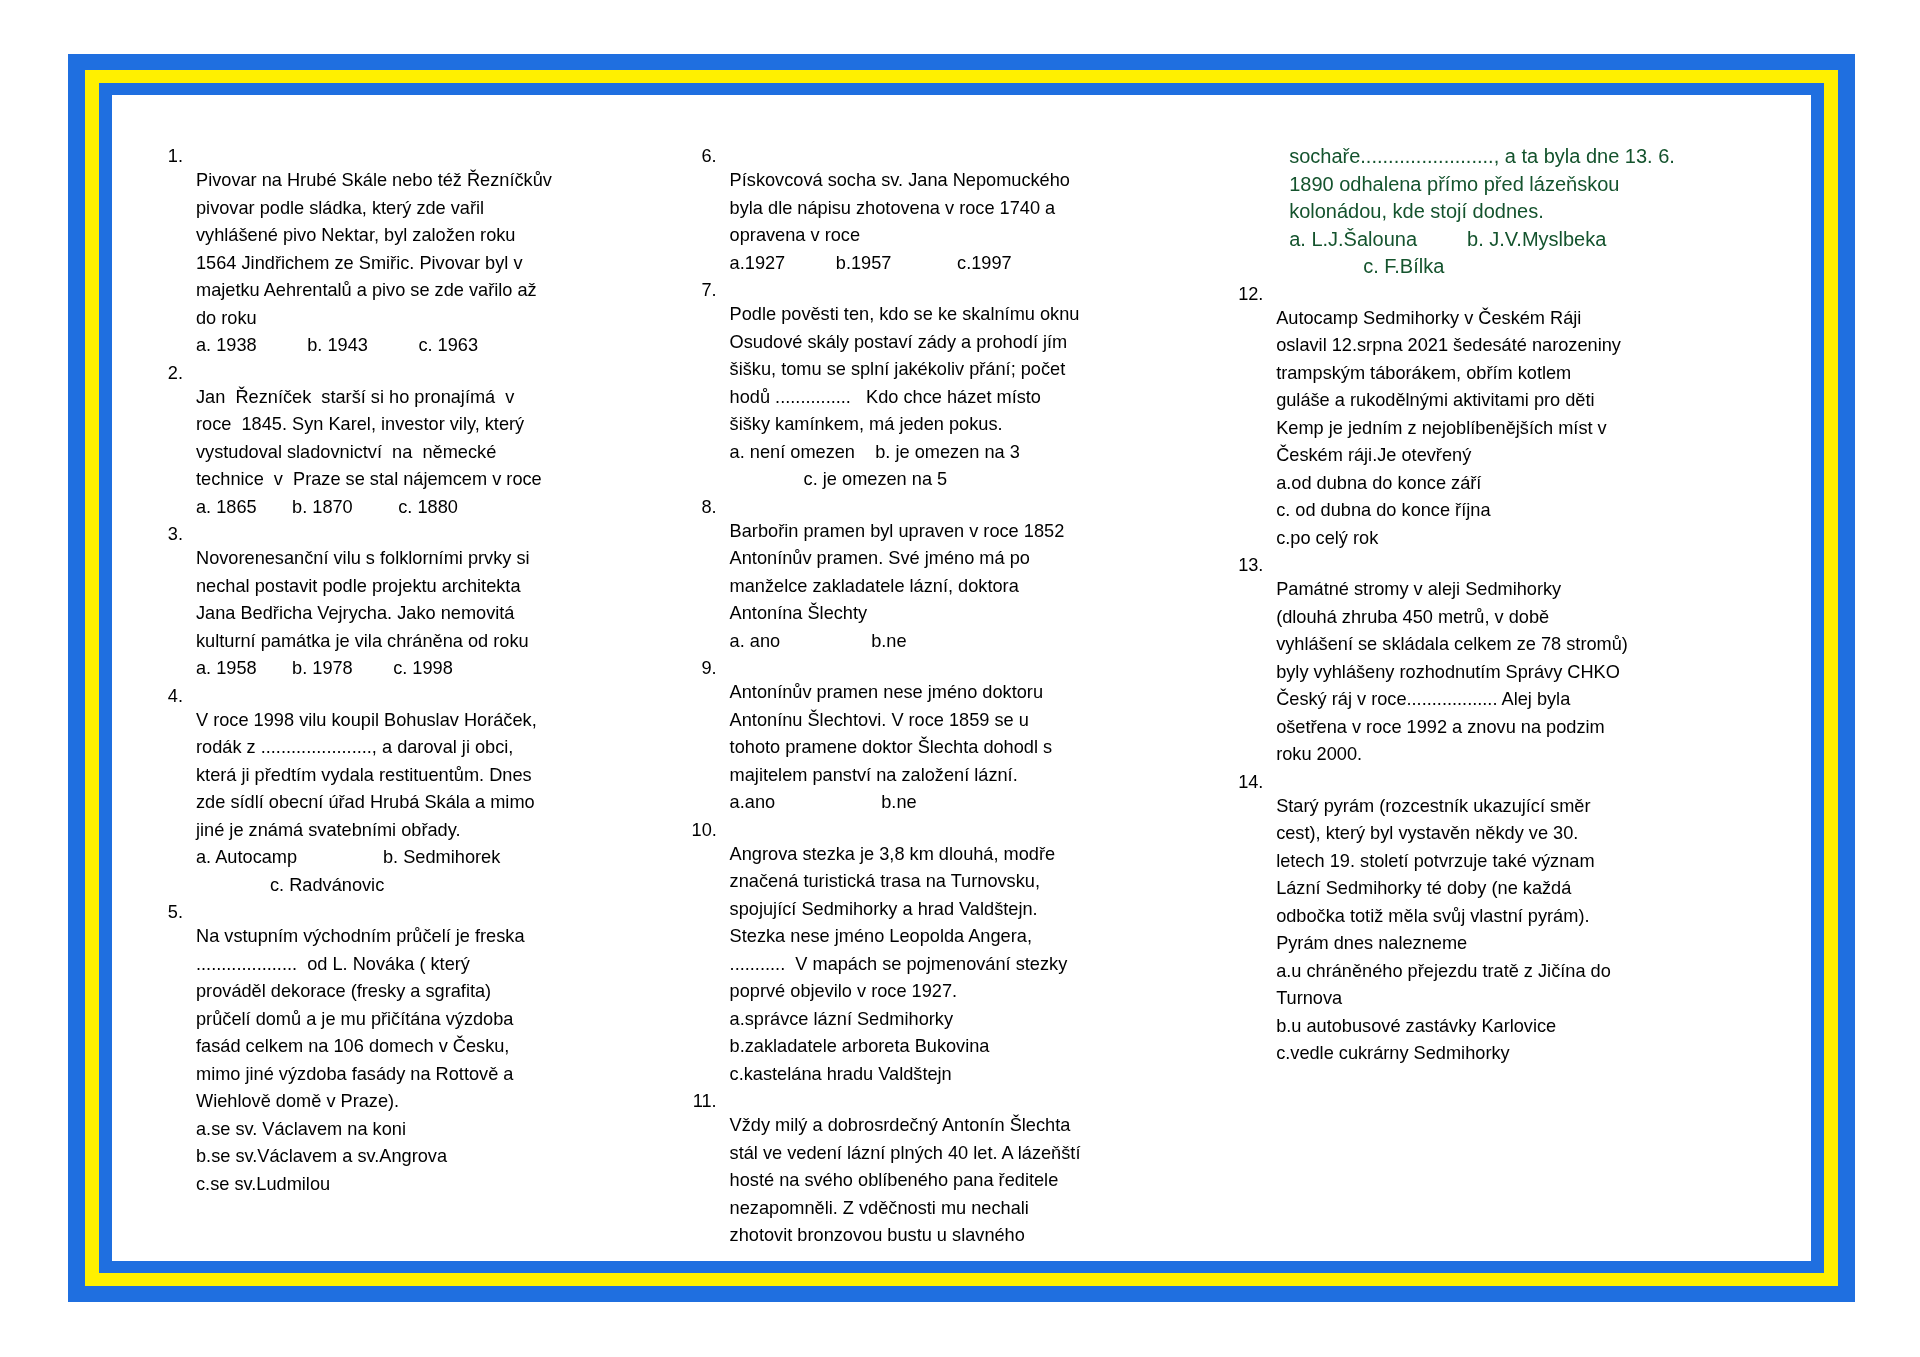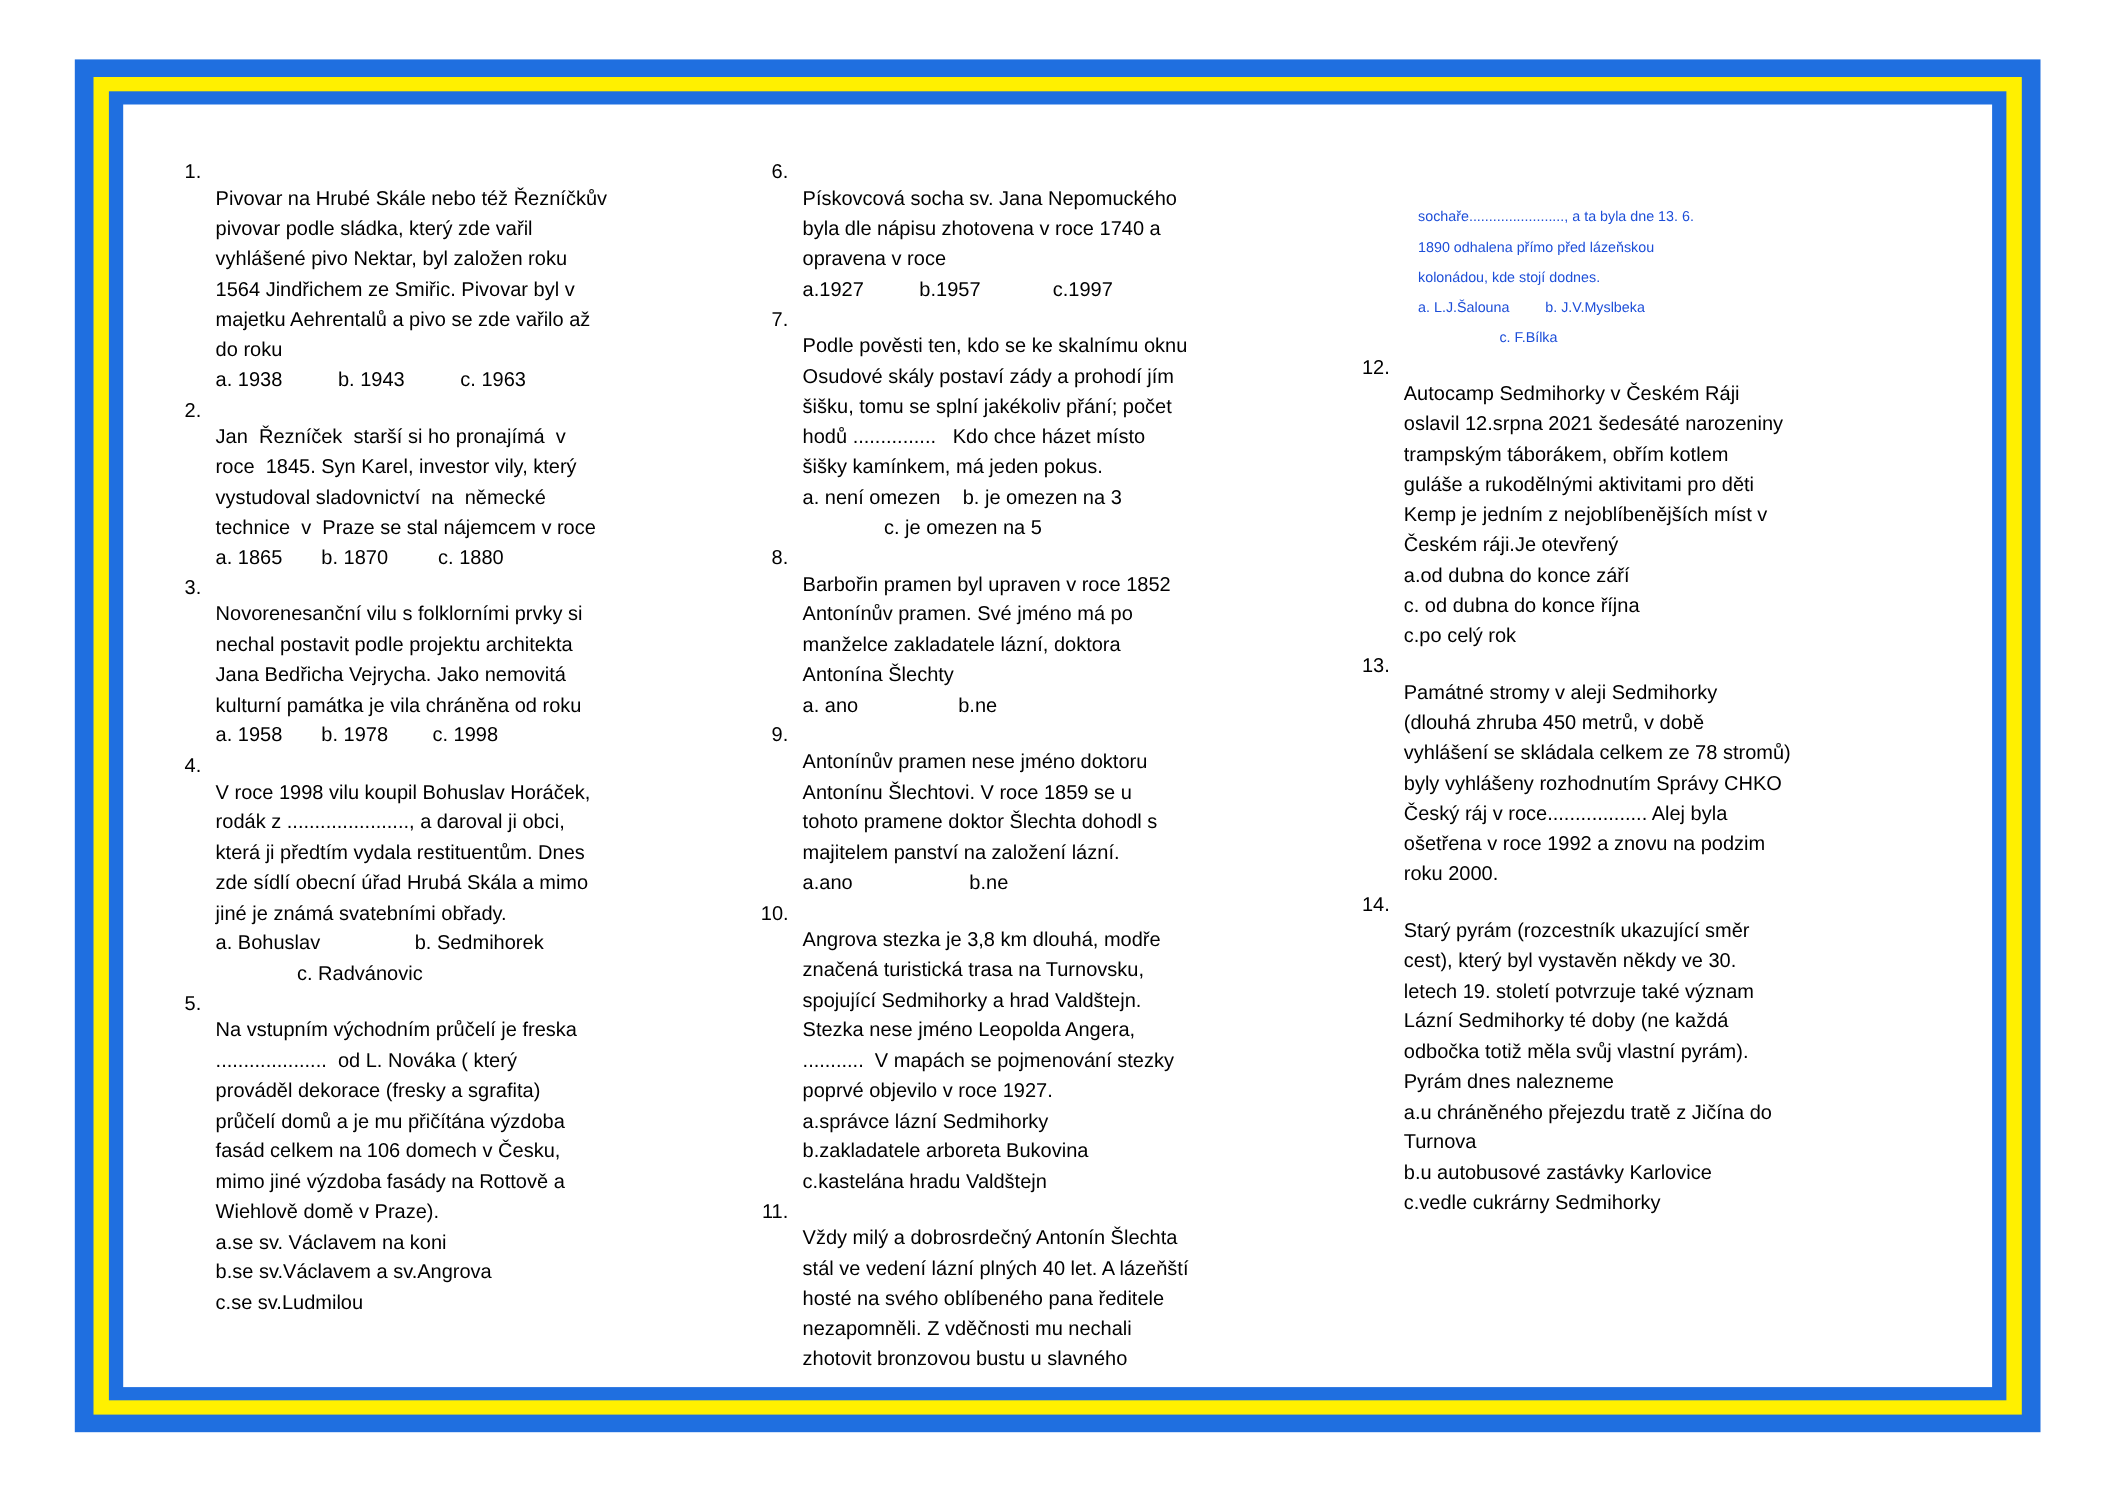--- a/index.html
+++ b/index.html
@@ -99,25 +99,24 @@
     flex: 1;
     margin-top: 24px;
   }
   .q-body .line {
     white-space: pre-wrap;
   }
   .indent-center {
     padding-left: 74px;
   }
   .continuation {
-    font-size: 13px;
+    font-size: 20px;
     line-height: 27.5px;
-    color: #1d4ed8;
+    color: #14532d;
     padding-left: 51px;
-    margin-top: 40px;
   }
   .continuation .line { white-space: pre-wrap; }
 </style>
 </head>
 <body>
 
 <div class="page">
   <div class="frame-blue-outer">
     <div class="frame-yellow">
       <div class="frame-blue-inner">
@@ -160,21 +159,21 @@
                     </div>
                   </li>
                   <li class="q">
                     <div class="q-num">4.</div>
                     <div class="q-body">
                       <div class="line">V roce 1998 vilu koupil Bohuslav Horáček,</div>
                       <div class="line">rodák z ......................, a daroval ji obci,</div>
                       <div class="line">která ji předtím vydala restituentům. Dnes</div>
                       <div class="line">zde sídlí obecní úřad Hrubá Skála a mimo</div>
                       <div class="line">jiné je známá svatebními obřady.</div>
-                      <div class="line">a. Bohuslav                 b. Sedmihorek</div>
+                      <div class="line">a. Autocamp                 b. Sedmihorek</div>
                       <div class="line indent-center">c. Radvánovic</div>
                     </div>
                   </li>
                   <li class="q">
                     <div class="q-num">5.</div>
                     <div class="q-body">
                       <div class="line">Na vstupním východním průčelí je freska</div>
                       <div class="line">....................  od L. Nováka ( který</div>
                       <div class="line">prováděl dekorace (fresky a sgrafita)</div>
                       <div class="line">průčelí domů a je mu přičítána výzdoba</div>

